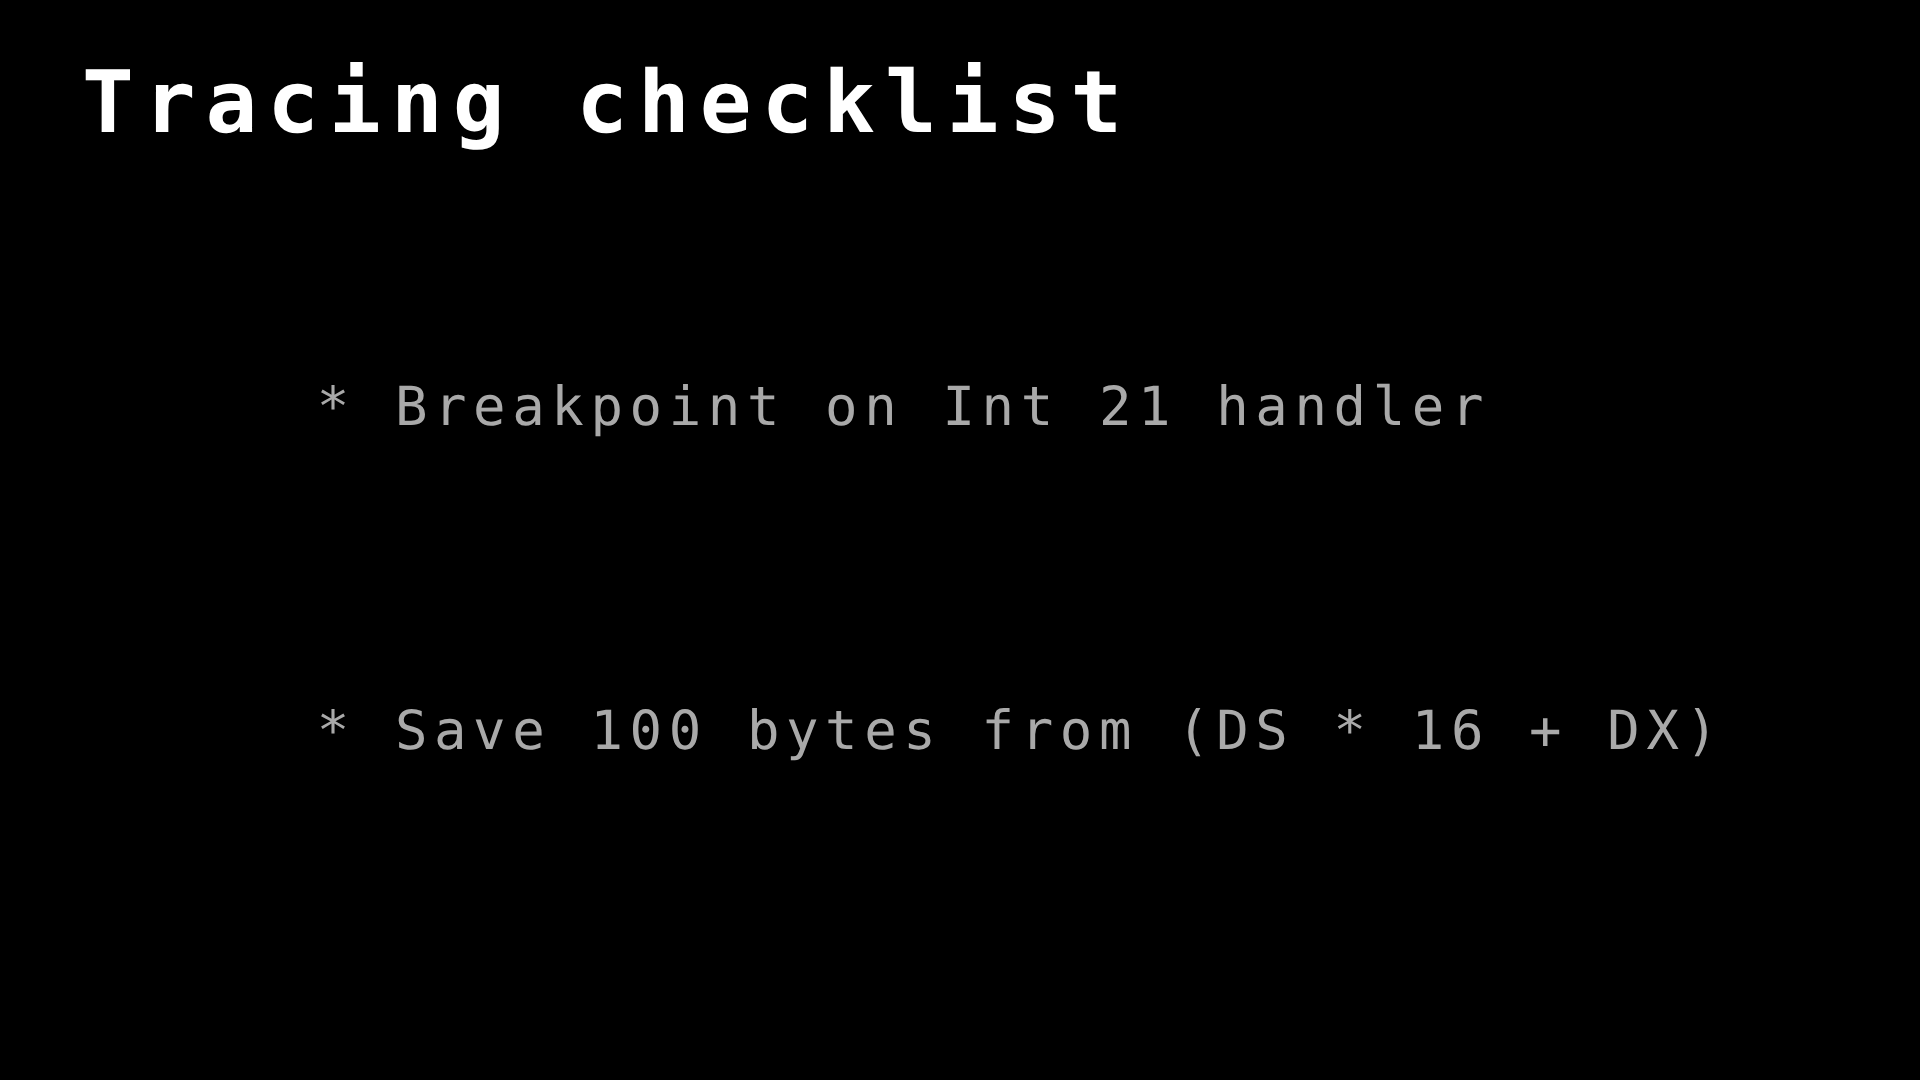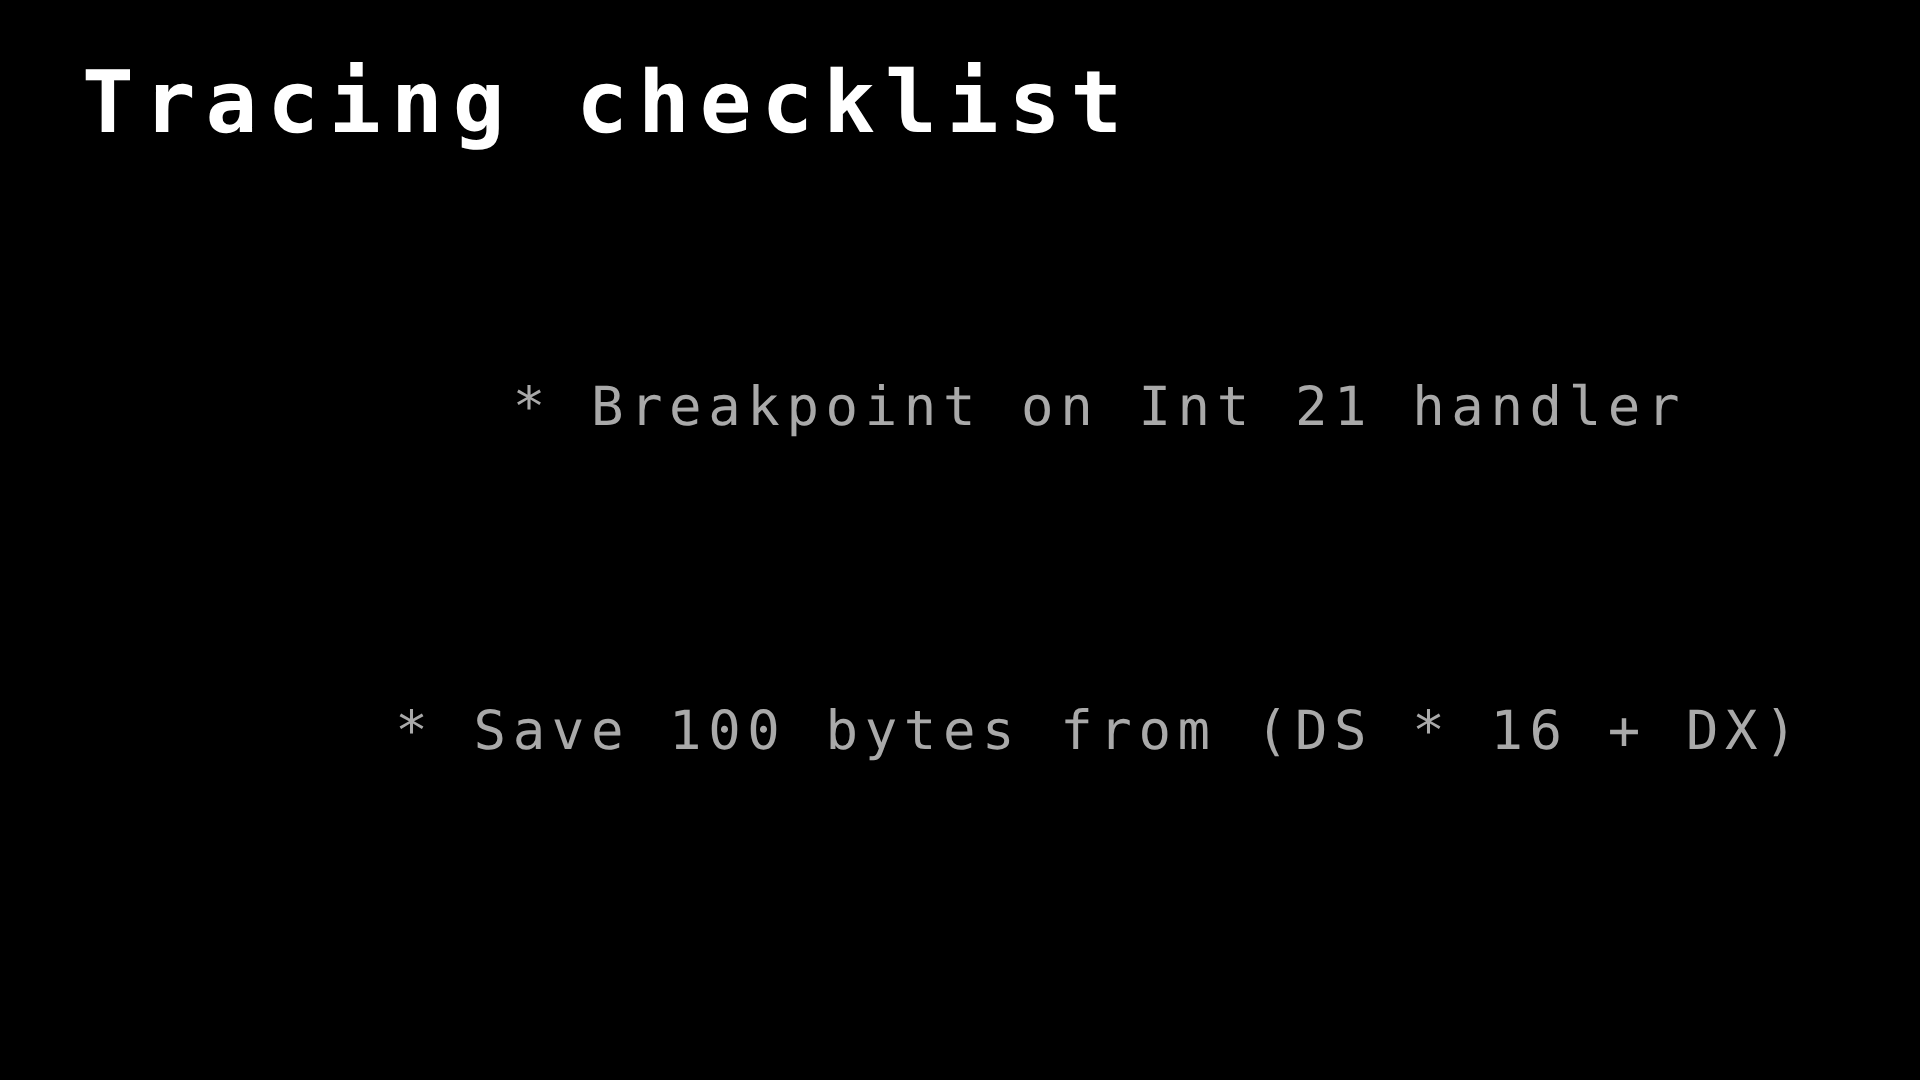--- a/index.html
+++ b/index.html
@@ -56,21 +56,20 @@
   .bullet-line {
     color: #a9a9a9;
     font-family: "DejaVu Sans Mono", "Liberation Mono", monospace;
     font-size: 54px;
     font-weight: normal;
     letter-spacing: 6.6px;
     line-height: 108px;
     white-space: pre-wrap;
     margin: 0;
     padding: 0;
-    text-align: center;
   }
 </style>
 </head>
 <body>
 
 <div id="slide">
 
   <div id="title">Tracing checklist</div>
 
   <div id="bullets">

